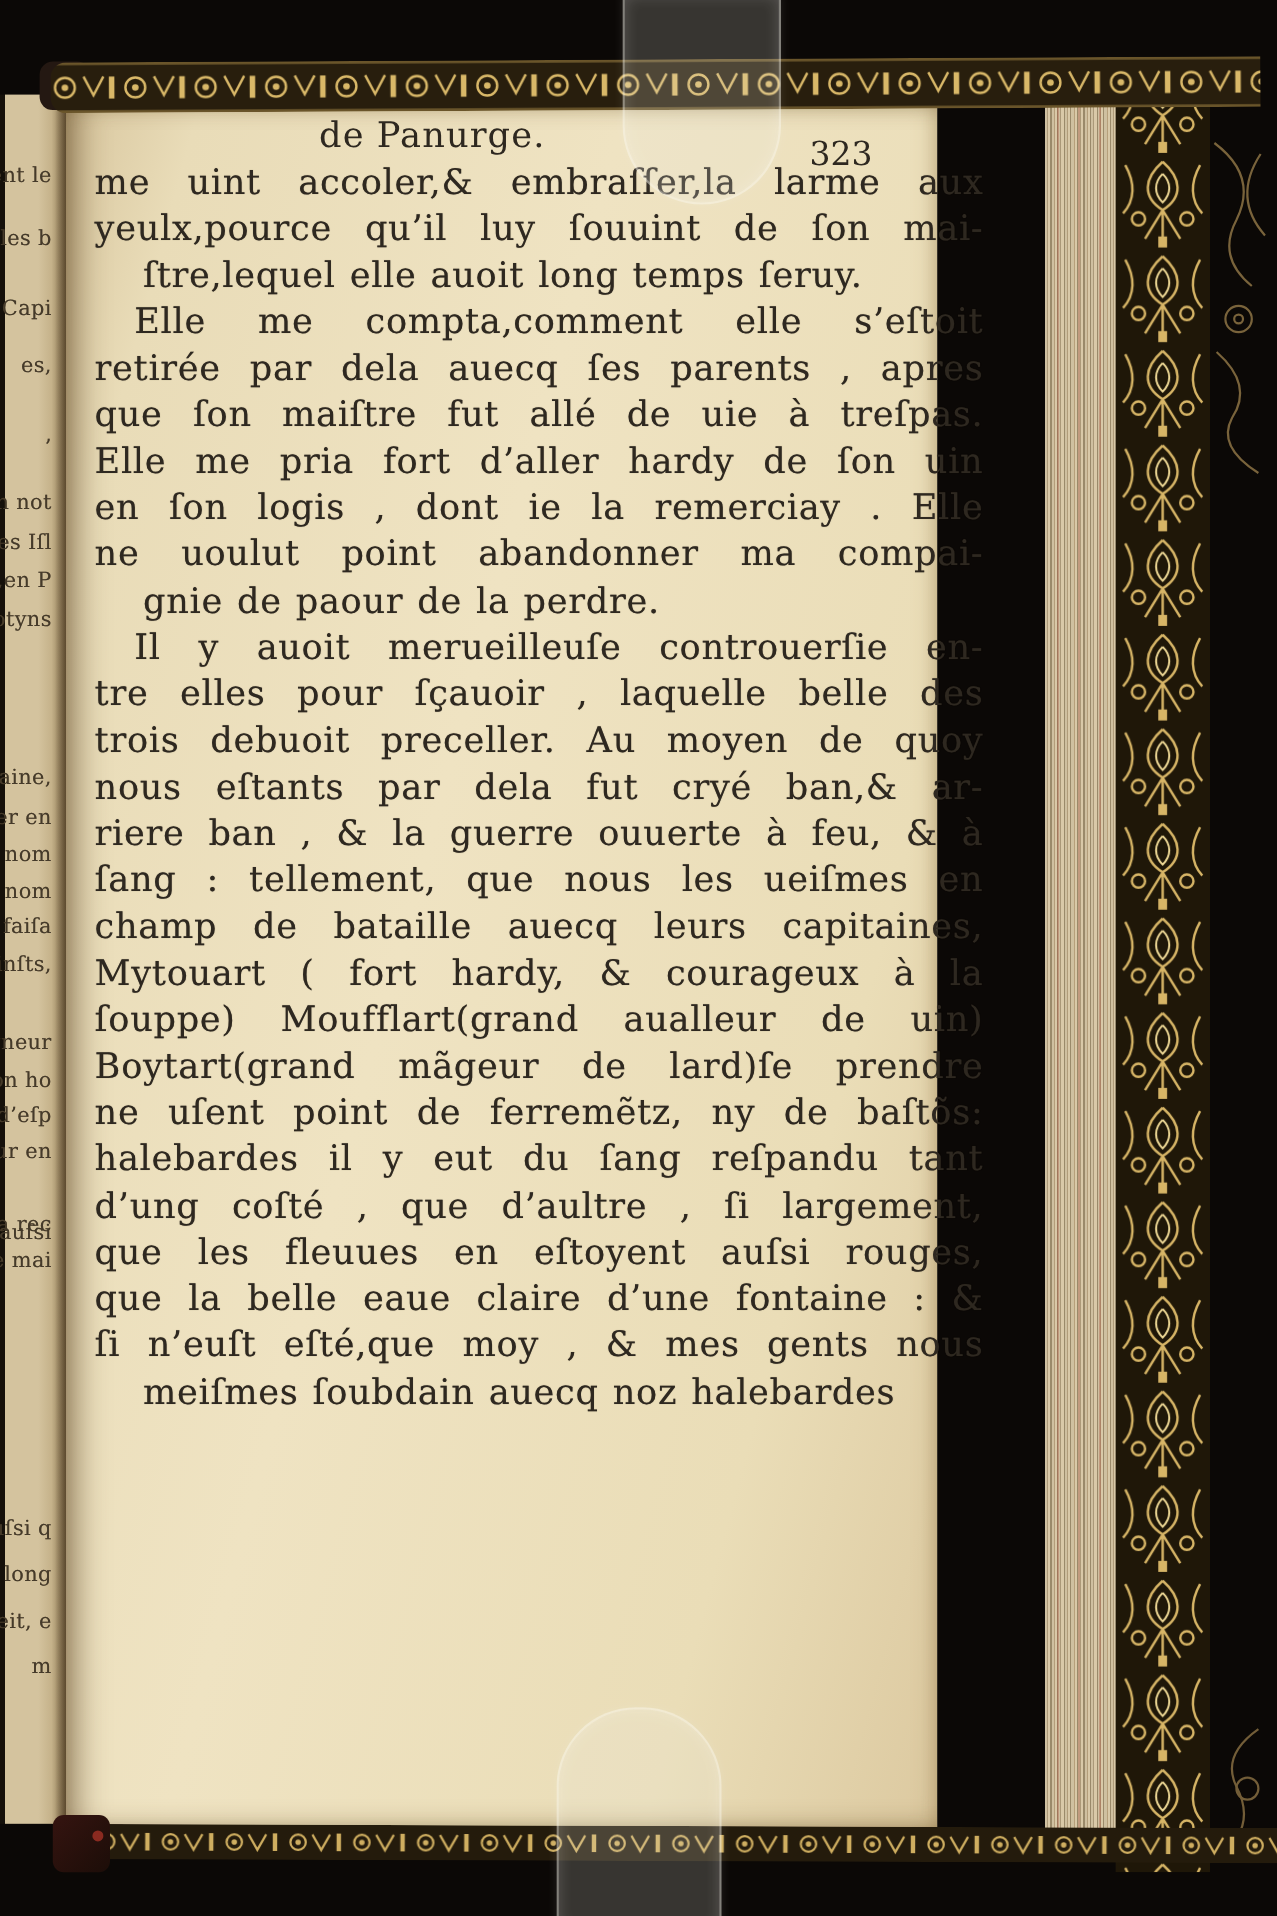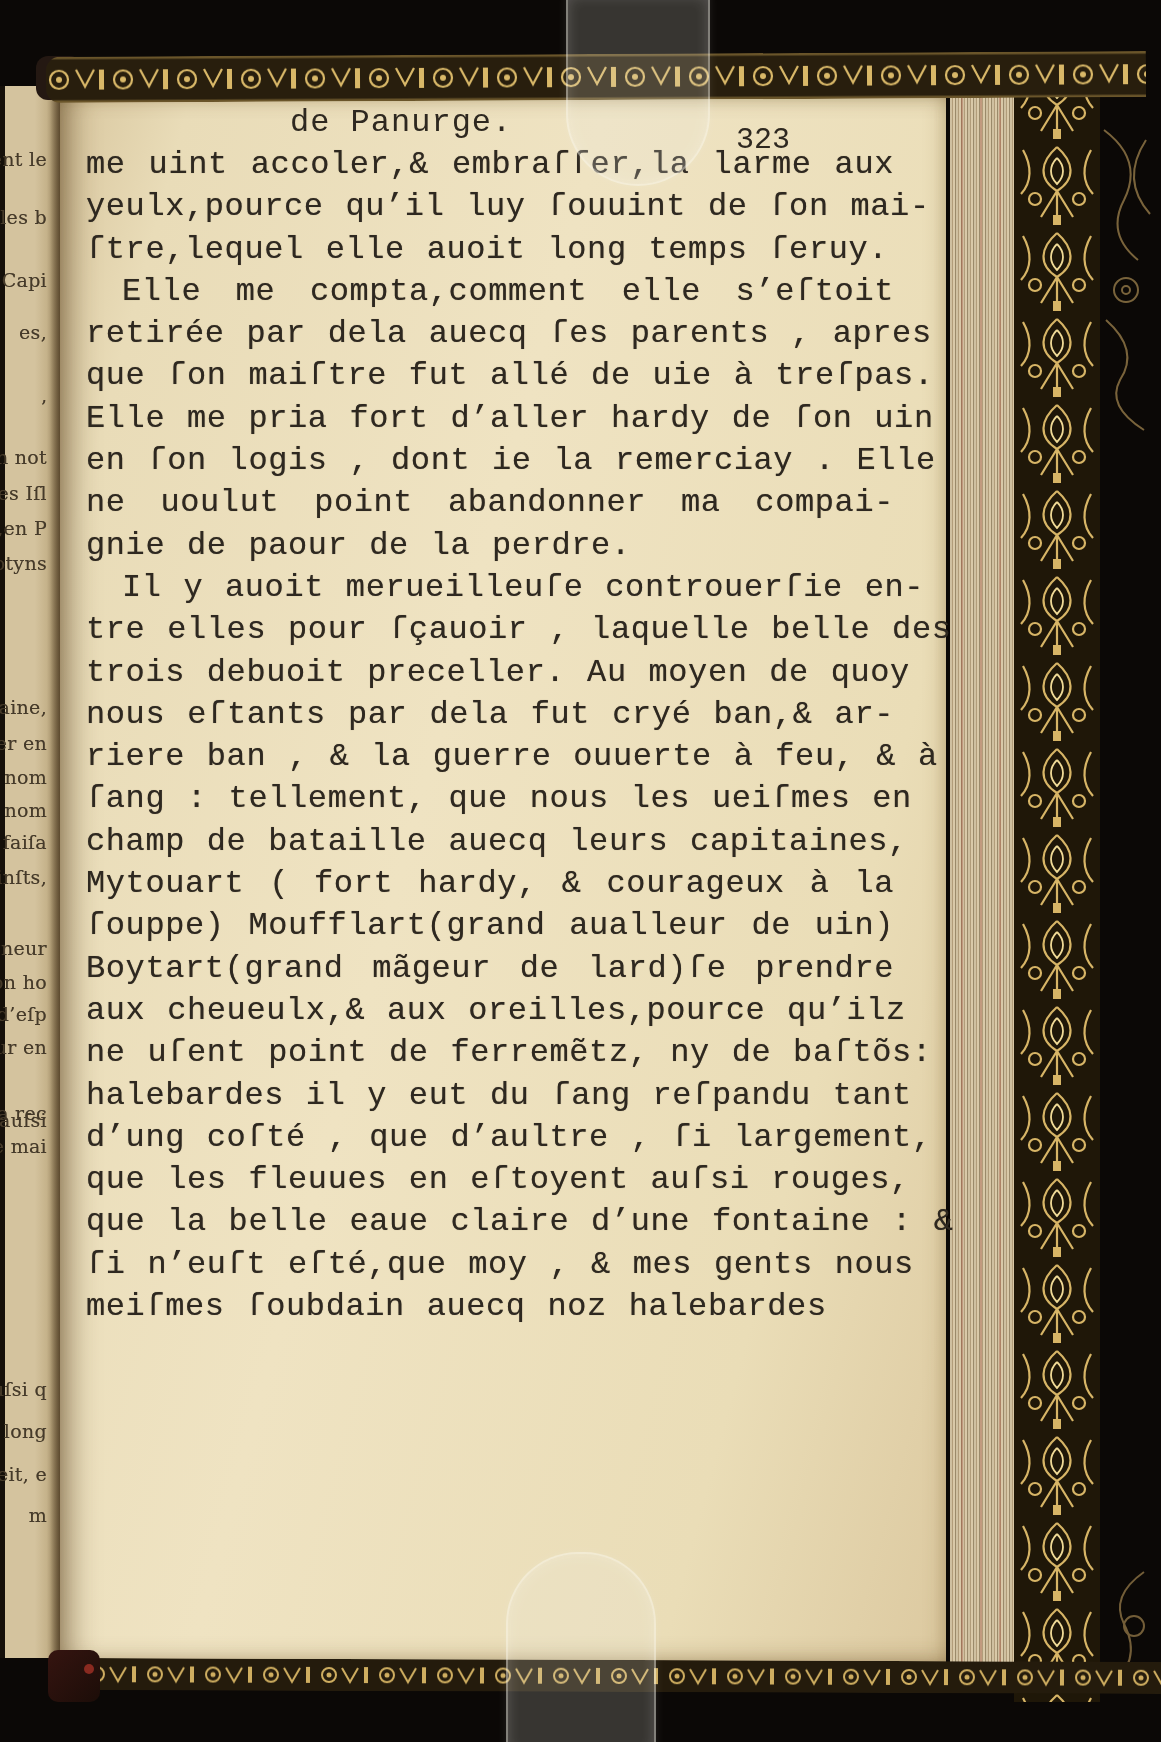--- a/index.html
+++ b/index.html
@@ -34,36 +34,36 @@
   
   #facing-page{position:absolute;left:0;top:86px;width:60px;height:1572px;
     background:linear-gradient(90deg,#15100a 0 5px,#d4c39e 5px 58%,#c5b28a 78%,#7d6845 100%);}
   #marginalia{position:absolute;left:0;top:0;width:52px;height:100%;overflow:hidden;}
   .frag{position:absolute;right:5px;font-size:19px;color:#453a2a;white-space:nowrap;
         letter-spacing:.3px;text-shadow:0 0 .6px rgba(60,45,25,.5);}
   #gutter-shadow{position:absolute;left:50px;top:86px;width:26px;height:1572px;
     background:linear-gradient(90deg,rgba(40,26,12,0),rgba(40,26,12,.55) 55%,rgba(40,26,12,.15));}
 
   
-  #page{position:absolute;left:60px;top:96px;width:886px;height:1568px;
+  #page{position:absolute;left:60px;top:96px;width:792px;height:1568px;
     background:linear-gradient(105deg,#d8c69e 0%,#e9dcb8 10%,#efe3c2 42%,#eaddb7 78%,#dcc9a0 100%);
     box-shadow:inset 22px 0 30px -14px rgba(82,56,24,.6),
                inset -12px 0 20px -10px rgba(130,100,50,.35),
                inset 0 -16px 26px -16px rgba(110,85,40,.45),
-               inset 0 14px 22px -16px rgba(110,85,40,.35);font-family:Liberation Mono, monospace;}
+               inset 0 14px 22px -16px rgba(110,85,40,.35);}
   #running-head{position:absolute;top:8px;left:0;width:100%;height:44px;color:#2e2820;}
   #running-title{position:absolute;left:230px;top:0;font-size:32px;letter-spacing:1px;}
   #page-number{position:absolute;left:676px;top:4px;font-size:30px;margin-top:15px;}
 
   #textcol{position:absolute;left:26px;top:48px;width:808px;color:#2e2820;}
   .line{font-size:32px;line-height:42.3px;height:42.3px;letter-spacing:.6px;
         word-spacing:2px;text-align:justify;text-align-last:justify;
         white-space:nowrap;overflow:visible;
         text-shadow:0 0 .7px rgba(46,38,28,.55);}
-  .line.flush{text-align-last:left;}
+  .line.flush{text-align-last:left;margin-left:44px;}
   .line.indent{padding-left:36px;}
   .sigrow{position:relative;height:42px;font-size:29.5px;
           text-shadow:0 0 .7px rgba(46,38,28,.55);}
   .sig{position:absolute;left:452px;letter-spacing:6px;}
   .catch{position:absolute;left:626px;letter-spacing:.6px;}
 
   
   .clip{position:absolute;background:rgba(235,233,226,.20);
         border:2px solid rgba(252,250,242,.38);box-shadow:0 0 10px rgba(255,255,255,.10),
         inset 0 0 14px rgba(255,255,255,.18);}
@@ -165,21 +165,20 @@
           <div class="line indent">Il y auoit merueilleuſe controuerſie en-</div>
           <div class="line">tre elles pour ſçauoir , laquelle belle des</div>
           <div class="line">trois debuoit preceller. Au moyen de quoy</div>
           <div class="line">nous eſtants par dela fut cryé ban,&amp; ar-</div>
           <div class="line">riere ban , &amp; la guerre ouuerte à feu, &amp; à</div>
           <div class="line">ſang : tellement, que nous les ueiſmes en</div>
           <div class="line">champ de bataille auecq leurs capitaines,</div>
           <div class="line">Mytouart ( fort hardy, &amp; courageux à la</div>
           <div class="line">ſouppe) Moufflart(grand aualleur de uin)</div>
           <div class="line">Boytart(grand mãgeur de lard)ſe prendre</div>
-          <div class="line">aux cheueulx,&amp; aux oreilles,pource qu’ilz</div>
           <div class="line">ne uſent point de ferremẽtz, ny de baſtõs:</div>
           <div class="line">halebardes il y eut du ſang reſpandu tant</div>
           <div class="line">d’ung coſté , que d’aultre , ſi largement,</div>
           <div class="line">que les fleuues en eſtoyent auſsi rouges,</div>
           <div class="line">que la belle eaue claire d’une fontaine : &amp;</div>
           <div class="line">ſi n’euſt eſté,que moy , &amp; mes gents nous</div>
           <div class="line flush">meiſmes ſoubdain auecq noz halebardes</div>
         </div>
     </div>
   </div>

